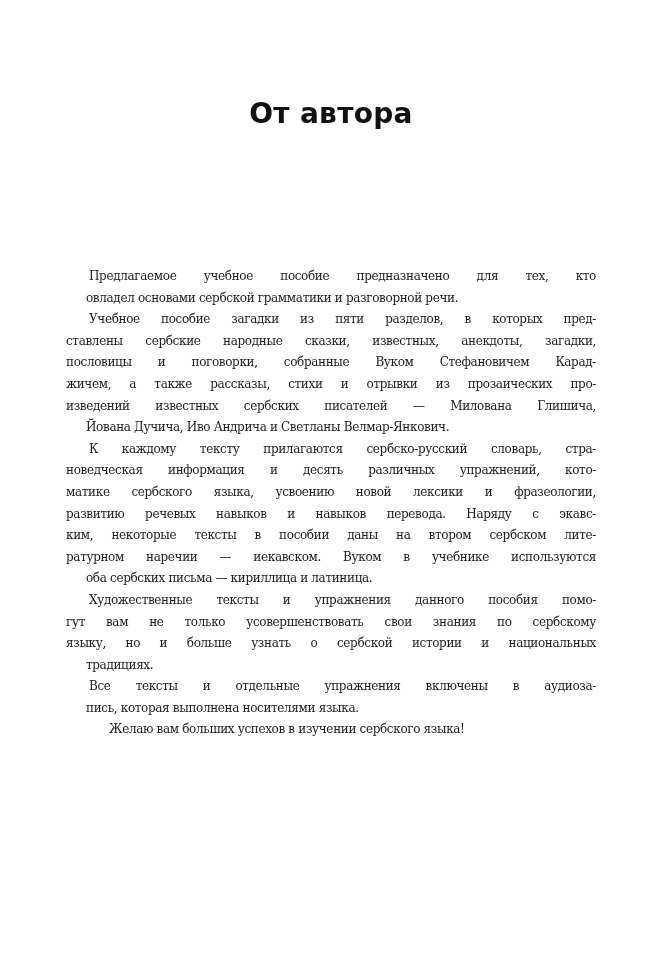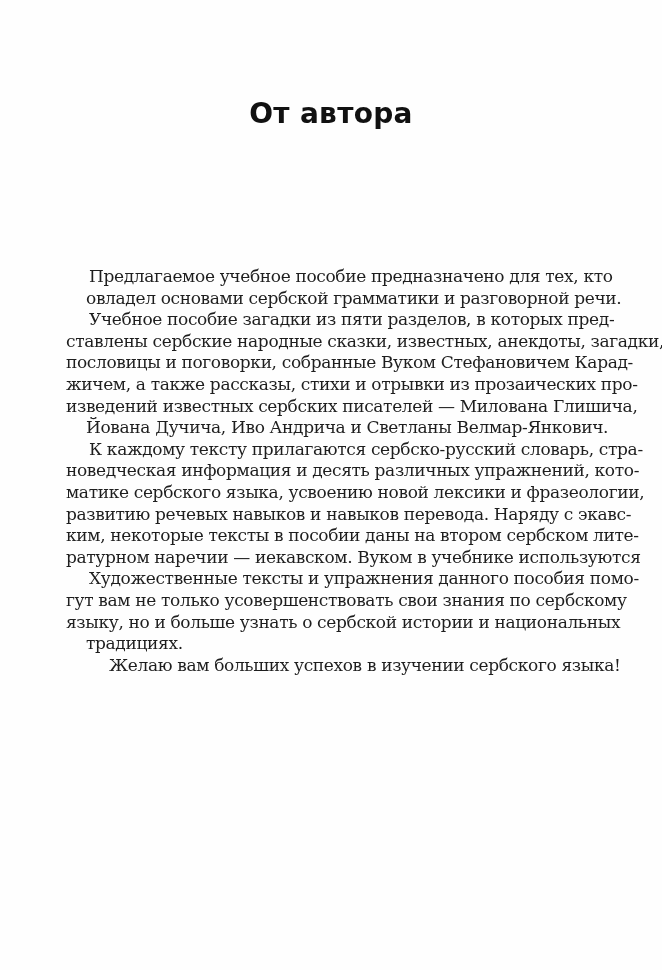--- a/index.html
+++ b/index.html
@@ -32,21 +32,21 @@
       font-size: 28px;
       letter-spacing: 0.3px;
       color: #111111;
     }
     .body-text {
       position: absolute;
       left: 66px;
       top: 266px;
       width: 530px;
       font-family: "DejaVu Serif", serif;
-      font-size: 17px;
+      font-size: 12px;
       line-height: 21.6px;
       color: #1e1e1e;
     }
     .line {
       display: block;
       white-space: nowrap;
       text-align: justify;
       text-align-last: justify;
       height: 21.6px;
       letter-spacing: -0.35px;
@@ -81,27 +81,32 @@
       <span class="line last">Йована Дучича, Иво Андрича и Светланы Велмар-Янкович.</span>
     </div>
 
     <div>
       <span class="line indent">К каждому тексту прилагаются сербско-русский словарь, стра-</span>
       <span class="line">новедческая информация и десять различных упражнений, кото-</span>
       <span class="line">матике сербского языка, усвоению новой лексики и фразеологии,</span>
       <span class="line">развитию речевых навыков и навыков перевода. Наряду с экавс-</span>
       <span class="line">ким, некоторые тексты в пособии даны на втором сербском лите-</span>
       <span class="line">ратурном наречии — иекавском. Вуком в учебнике используются</span>
+      <span class="line last">оба сербских письма — кириллица и латиница.</span>
     </div>
 
     <div>
       <span class="line indent">Художественные тексты и упражнения данного пособия помо-</span>
       <span class="line">гут вам не только усовершенствовать свои знания по сербскому</span>
       <span class="line">языку, но и больше узнать о сербской истории и национальных</span>
       <span class="line last">традициях.</span>
     </div>
 
+    <div>
+      <span class="line indent">Все тексты и отдельные упражнения включены в аудиоза-</span>
+      <span class="line last">пись, которая выполнена носителями языка.</span>
+    </div>
 
     <div>
       <span class="line indent last">Желаю вам больших успехов в изучении сербского языка!</span>
     </div>
   </div>
 </div>
 
 </body></html>

